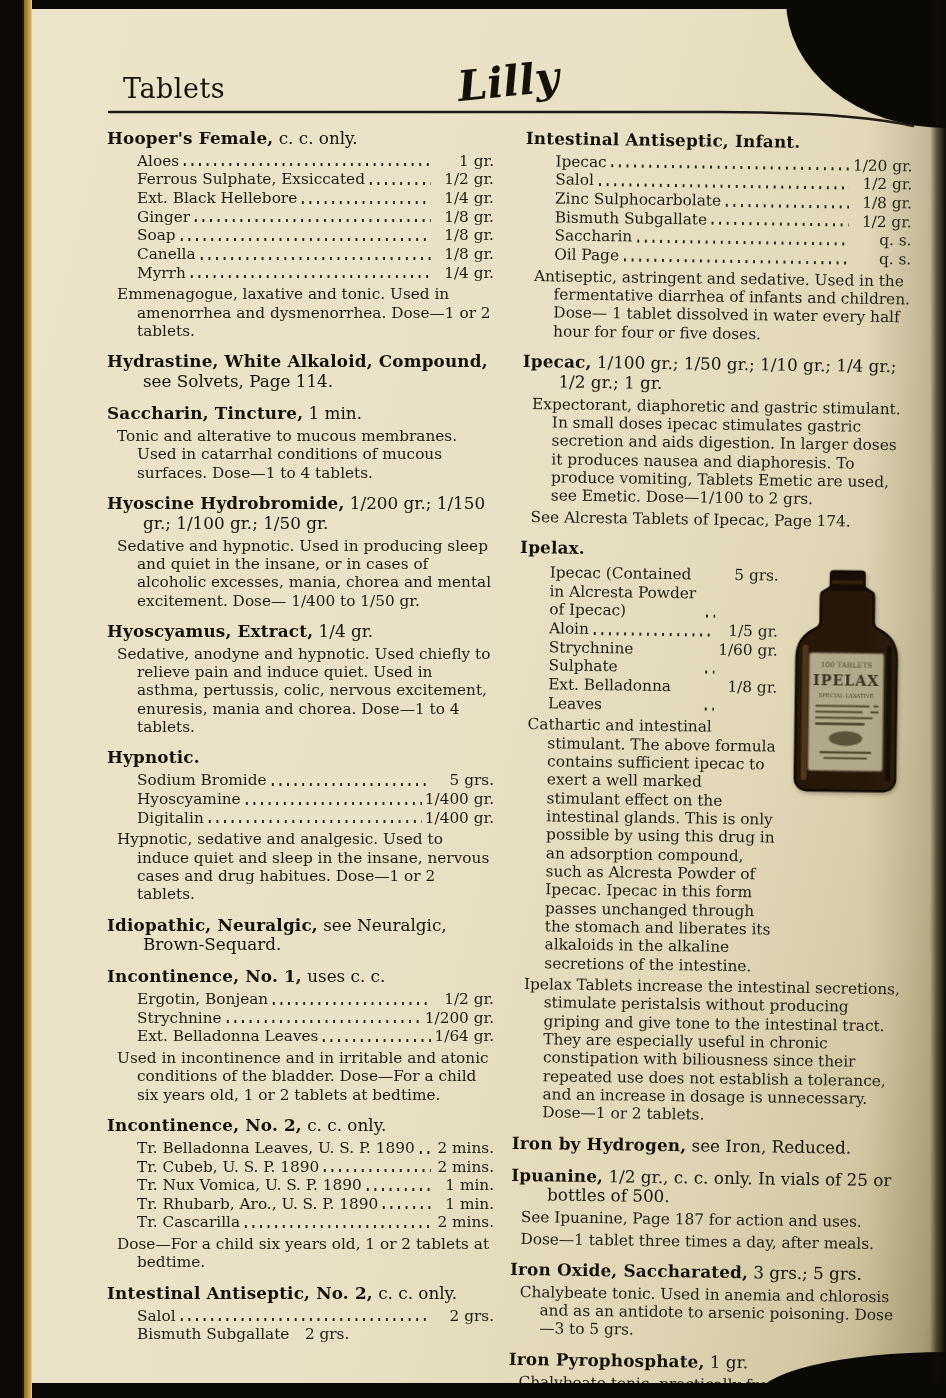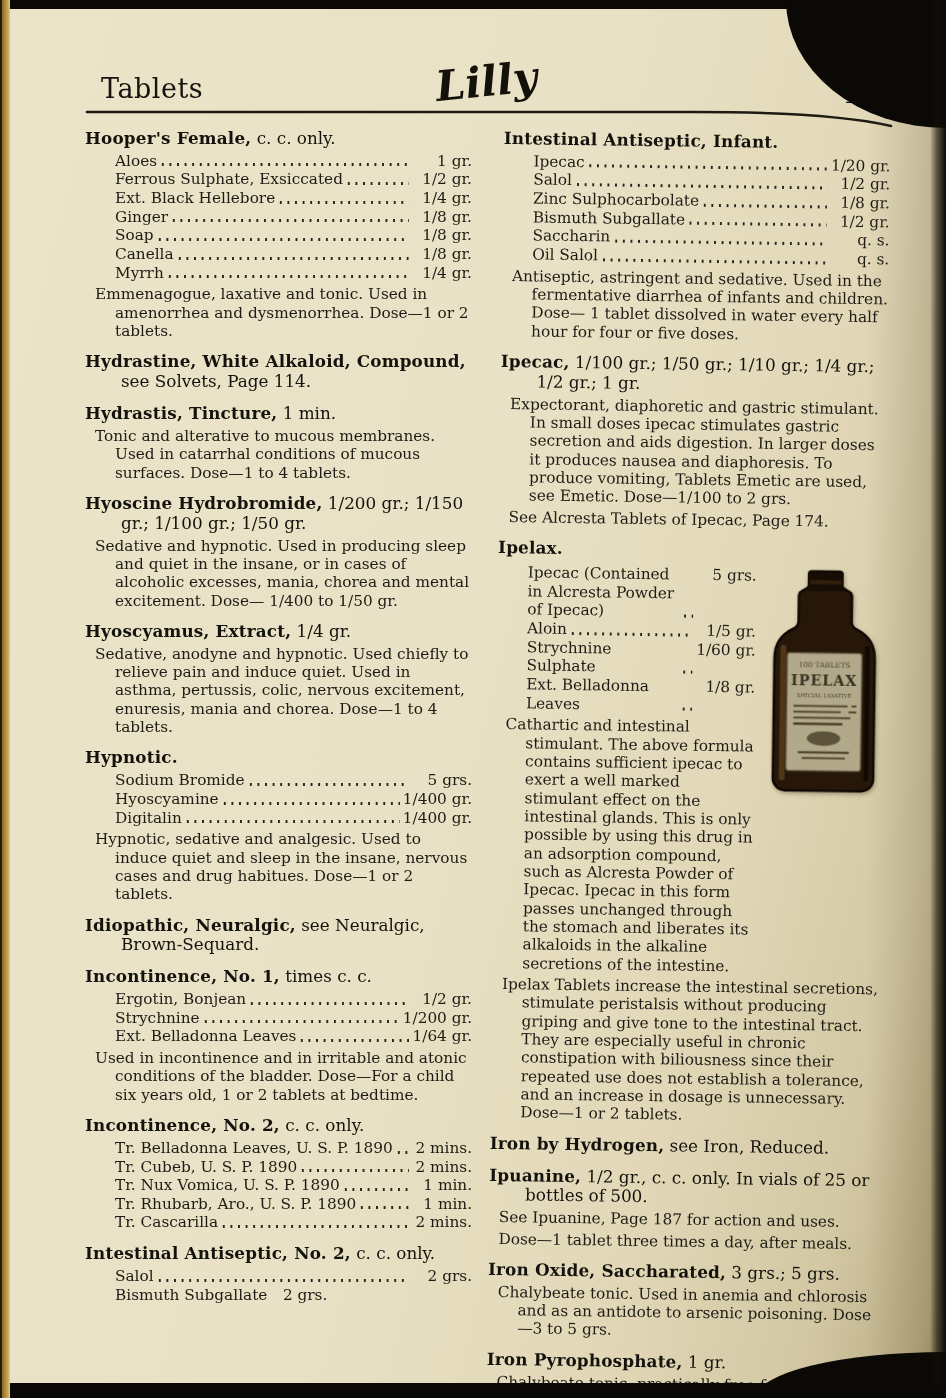--- a/index.html
+++ b/index.html
@@ -5,20 +5,21 @@
   html,body{margin:0;padding:0;}
   body{
     width:946px;height:1398px;position:relative;overflow:hidden;
     background:#0d0b07;
     font-family:"DejaVu Serif","Liberation Serif",serif;
     color:#1d1b14;
   }
   .page{
     position:absolute;inset:0;overflow:hidden;
     background:linear-gradient(104deg,#ece4c9 0%,#e9e1c5 48%,#e2d8b8 72%,#d3c8a3 88%,#b9ae86 97%,#9a8f6a 100%);
+    margin-left:22px;
   }
   
   .edge-top{position:absolute;top:0;left:0;right:0;height:9px;background:#0b0906;}
   .edge-bottom{position:absolute;bottom:0;left:0;right:0;height:15px;background:#0b0906;}
   .edge-left{position:absolute;top:0;bottom:0;left:0;width:10px;
     background:linear-gradient(90deg,#241a08 0 2px,#8a6a28 2px,#c9a84e 7px,#d9c férfi 0);
     background:linear-gradient(90deg,#241a08 0 2px,#8a6a28 2px,#caa84e 8px,#d8cda8 10px);}
   .edge-right{position:absolute;top:0;bottom:0;right:0;width:16px;
     background:linear-gradient(90deg,rgba(20,15,6,0) 0,rgba(20,15,6,.55) 40%,#0b0906 100%);}
   .corner-tr{position:absolute;top:0;right:0;width:160px;height:128px;background:#0b0906;
@@ -124,21 +125,21 @@
               <span class="dots"></span>
               <span class="famt">1/4 gr.</span>
             </div>
           </div>
           <p>Emmenagogue, laxative and tonic.  Used in amenorrhea and dysmenorrhea.  Dose—1 or 2 tablets.</p>
         </section>
         <section class="entry">
           <h3><b>Hydrastine, White Alkaloid, Compound,</b><span> see Solvets, Page 114.</span></h3>
         </section>
         <section class="entry">
-          <h3><b>Hydrastis, Tincture,</b><span> 1 min.</span></h3>
+          <h3><b>Saccharin, Tincture,</b><span> 1 min.</span></h3>
           <p>Tonic and alterative to mucous membranes.  Used in catarrhal conditions of mucous surfaces.  Dose—1 to 4 tablets.</p>
         </section>
         <section class="entry">
           <h3><b>Hyoscine Hydrobromide,</b><span> 1/200 gr.; 1/150 gr.; 1/100 gr.; 1/50 gr.</span></h3>
           <p>Sedative and hypnotic.  Used in producing sleep and quiet in the insane, or in cases of alcoholic excesses, mania, chorea and mental excitement.  Dose— 1/400 to 1/50 gr.</p>
         </section>
         <section class="entry">
           <h3><b>Hyoscyamus, Extract,</b><span> 1/4 gr.</span></h3>
           <p>Sedative, anodyne and hypnotic.  Used chiefly to relieve pain and induce quiet.  Used in asthma, pertussis, colic, nervous excitement, enuresis, mania and chorea.  Dose—1 to 4 tablets.</p>
         </section>
@@ -160,21 +161,21 @@
               <span class="dots"></span>
               <span class="famt">1/400 gr.</span>
             </div>
           </div>
           <p>Hypnotic, sedative and analgesic.  Used to induce quiet and sleep in the insane, nervous cases and drug habitues.  Dose—1 or 2 tablets.</p>
         </section>
         <section class="entry">
           <h3><b>Idiopathic, Neuralgic,</b><span> see Neuralgic, Brown-Sequard.</span></h3>
         </section>
         <section class="entry">
-          <h3><b>Incontinence, No. 1,</b><span> times c. c.</span></h3>
+          <h3><b>Incontinence, No. 1,</b><span> uses c. c.</span></h3>
           <div class="formula">
             <div class="frow">
               <span class="fname">Ergotin, Bonjean</span>
               <span class="dots"></span>
               <span class="famt">1/2 gr.</span>
             </div>
             <div class="frow">
               <span class="fname">Strychnine</span>
               <span class="dots"></span>
               <span class="famt">1/200 gr.</span>
@@ -209,20 +210,21 @@
               <span class="fname">Tr. Rhubarb, Aro., U. S. P. 1890</span>
               <span class="dots"></span>
               <span class="famt">1 min.</span>
             </div>
             <div class="frow">
               <span class="fname">Tr. Cascarilla</span>
               <span class="dots"></span>
               <span class="famt">2 mins.</span>
             </div>
           </div>
+          <p>Dose—For a child six years old, 1 or 2 tablets at bedtime.</p>
         </section>
         <section class="entry">
           <h3><b>Intestinal Antiseptic, No. 2,</b><span> c. c. only.</span></h3>
           <div class="formula">
             <div class="frow">
               <span class="fname">Salol</span>
               <span class="dots"></span>
               <span class="famt">2 grs.</span>
             </div>
             <div class="frow">
@@ -255,21 +257,21 @@
               <span class="fname">Bismuth Subgallate</span>
               <span class="dots"></span>
               <span class="famt">1/2 gr.</span>
             </div>
             <div class="frow">
               <span class="fname">Saccharin</span>
               <span class="dots"></span>
               <span class="famt">q. s.</span>
             </div>
             <div class="frow">
-              <span class="fname">Oil Salol</span>
+              <span class="fname">Oil Page</span>
               <span class="dots"></span>
               <span class="famt">q. s.</span>
             </div>
           </div>
           <p>Antiseptic, astringent and sedative.  Used in the fermentative diarrhea of infants and children.  Dose— 1 tablet dissolved in water every half hour for four or five doses.</p>
         </section>
         <section class="entry">
           <h3><b>Ipecac,</b><span> 1/100 gr.; 1/50 gr.; 1/10 gr.; 1/4 gr.; 1/2 gr.; 1 gr.</span></h3>
           <p>Expectorant, diaphoretic and gastric stimulant.  In small doses ipecac stimulates gastric secretion and aids digestion.  In larger doses it produces nausea and diaphoresis.  To produce vomiting, Tablets Emetic are used, see Emetic.  Dose—1/100 to 2 grs.</p>
           <p>See Alcresta Tablets of Ipecac, Page 174.</p>

